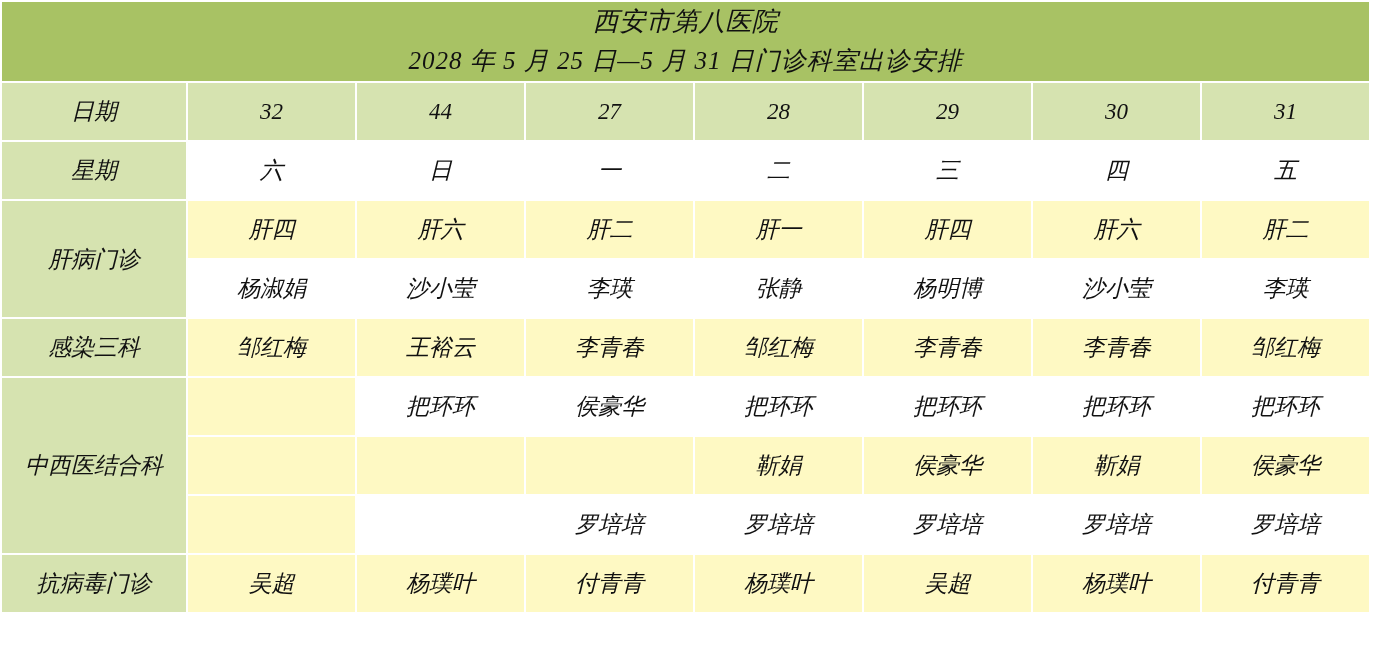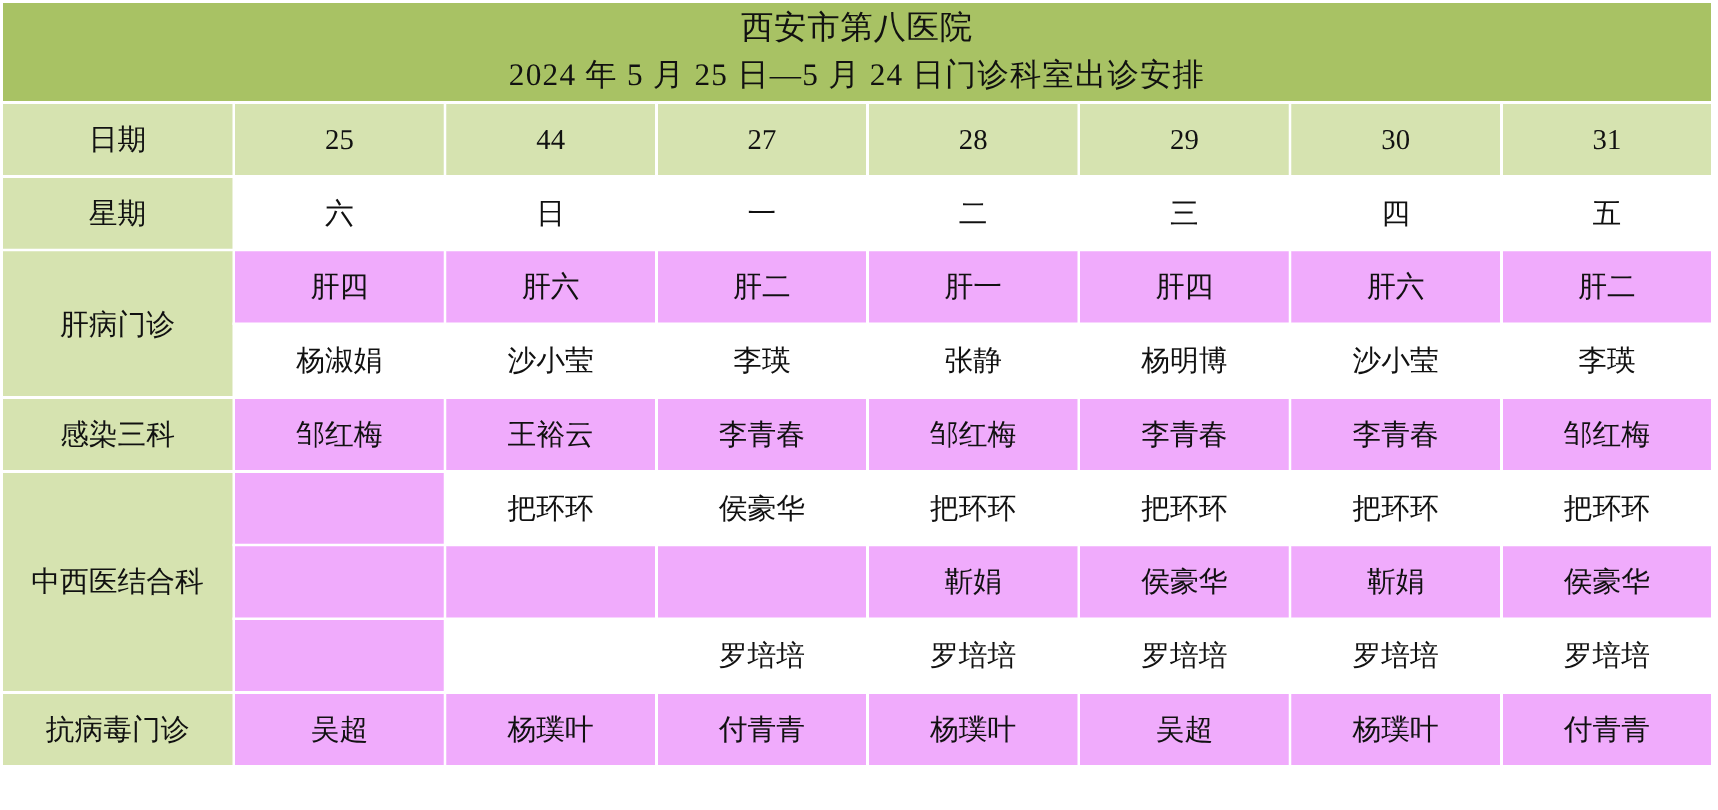--- a/index.html
+++ b/index.html
@@ -15,20 +15,21 @@
   }
   .sheet {
     width: 1374px;
     height: 648px;
     box-sizing: border-box;
   }
   table.schedule {
     width: 1198px;
     border-collapse: collapse;
     table-layout: fixed;
+    font-style: italic;
   }
   table.schedule td {
     border: 2px solid #ffffff;
     text-align: center;
     vertical-align: middle;
     font-size: 23px;
     color: #111111;
     padding: 0;
     height: 57px;
     overflow: hidden;
@@ -60,21 +61,21 @@
     height: 57px;
   }
   .rowlabel {
     background: #d6e3b0;
     font-size: 23px;
   }
   .cell-light {
     background: #ffffff;
   }
   .cell-tint {
-    background: #f0abfc;
+    background: #fef9c3;
   }
 </style>
 </head>
 <body>
 
 <div class="sheet">
   <table class="schedule">
     <colgroup>
       <col class="c0">
         <col class="c1">
@@ -82,27 +83,27 @@
         <col class="c3">
         <col class="c4">
         <col class="c5">
         <col class="c6">
         <col class="c7">
     </colgroup>
     <tbody>
       <tr>
         <td class="title-cell" colspan="8">
           <span class="title-line1">西安市第八医院</span>
-          <span class="title-line2">2024 年 5 月 25 日—5 月 24 日门诊科室出诊安排</span>
+          <span class="title-line2">2028 年 5 月 25 日—5 月 31 日门诊科室出诊安排</span>
         </td>
       </tr>
 
       <tr>
         <td class="hdr rowlabel">日期</td>
-        <td class="hdr">25</td>
+        <td class="hdr">32</td>
         <td class="hdr">44</td>
         <td class="hdr">27</td>
         <td class="hdr">28</td>
         <td class="hdr">29</td>
         <td class="hdr">30</td>
         <td class="hdr">31</td>
       </tr>
 
       <tr>
         <td class="hdr rowlabel">星期</td>

